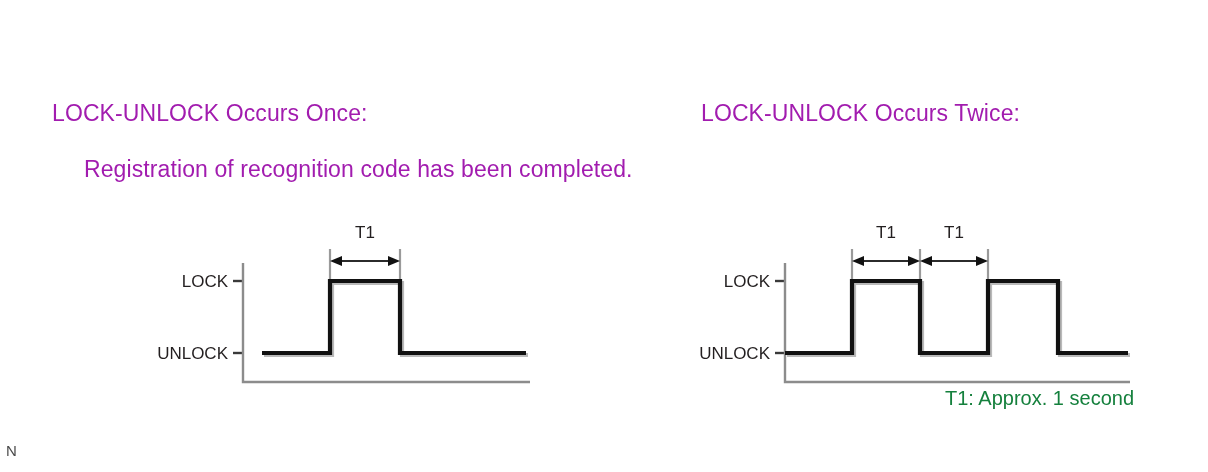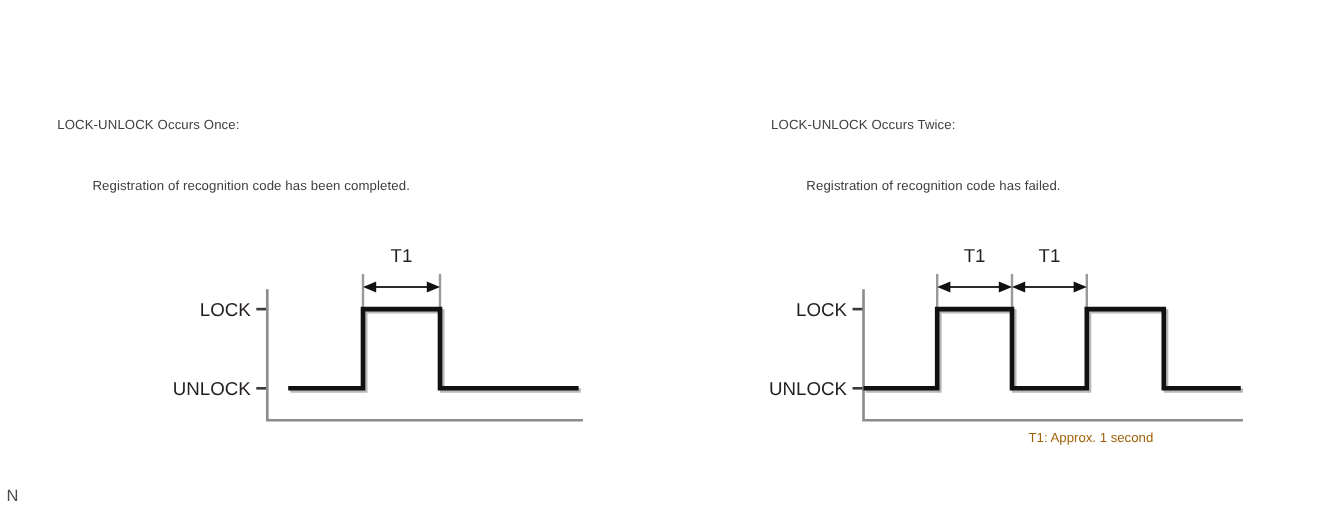--- a/index.html
+++ b/index.html
@@ -19,25 +19,25 @@
   .panel {
     position: absolute;
     top: 0;
     height: 472px;
   }
   #panel-left  { left: 0;    width: 640px; }
   #panel-right { left: 640px; width: 568px; }
 
   .heading {
     position: absolute;
-    font-size: 12px;
+    font-size: 23px;
     line-height: 20px;
     letter-spacing: 0.1px;
     white-space: nowrap;
-    color: #404040;
+    color: #a21caf;
   }
   .heading.title    { top: 103px; }
   .heading.subtitle { top: 159px; margin-left: 32px; }
 
   #panel-left  .heading { left: 52px; }
   #panel-right .heading { left: 61px; }
 
   .wave-wrap {
     position: absolute;
     top: 205px;
@@ -46,25 +46,25 @@
     height: 190px;
   }
   .wave-svg {
     display: block;
     overflow: visible;
   }
 
   .footnote {
     position: absolute;
     top: 388px;
-    left: 295px;
-    font-size: 12px;
+    left: 305px;
+    font-size: 20px;
     line-height: 20px;
     white-space: nowrap;
-    color: #a16207;
+    color: #15803d;
   }
 
   .axis-label {
     font-family: "Liberation Sans", sans-serif;
     font-size: 17px;
     fill: #231f20;
   }
   .dim-label {
     font-family: "Liberation Sans", sans-serif;
     font-size: 17px;
@@ -148,21 +148,20 @@
       <path class="trace-shadow" d="M264 150 L332 150 L332 78 L402 78 L402 150 L528 150"></path>
       <path class="trace" d="M262 148 L330 148 L330 76 L400 76 L400 148 L526 148"></path>
     </svg>
   </div>
 </div>
 
 <div class="panel" id="panel-right">
 
   <div class="heading title">LOCK-UNLOCK Occurs Twice:</div>
 
-  <div class="heading subtitle">Registration of recognition code has failed.</div>
 
   <div class="wave-wrap">
     <svg class="wave-svg" width="568" height="190" viewBox="0 0 568 190">
 
       <text class="axis-label" x="130" y="82" text-anchor="end">LOCK</text>
       <text class="axis-label" x="130" y="154" text-anchor="end">UNLOCK</text>
 
       <path class="tick-line" d="M135 76 L145 76"></path>
       <path class="tick-line" d="M135 148 L145 148"></path>
 

